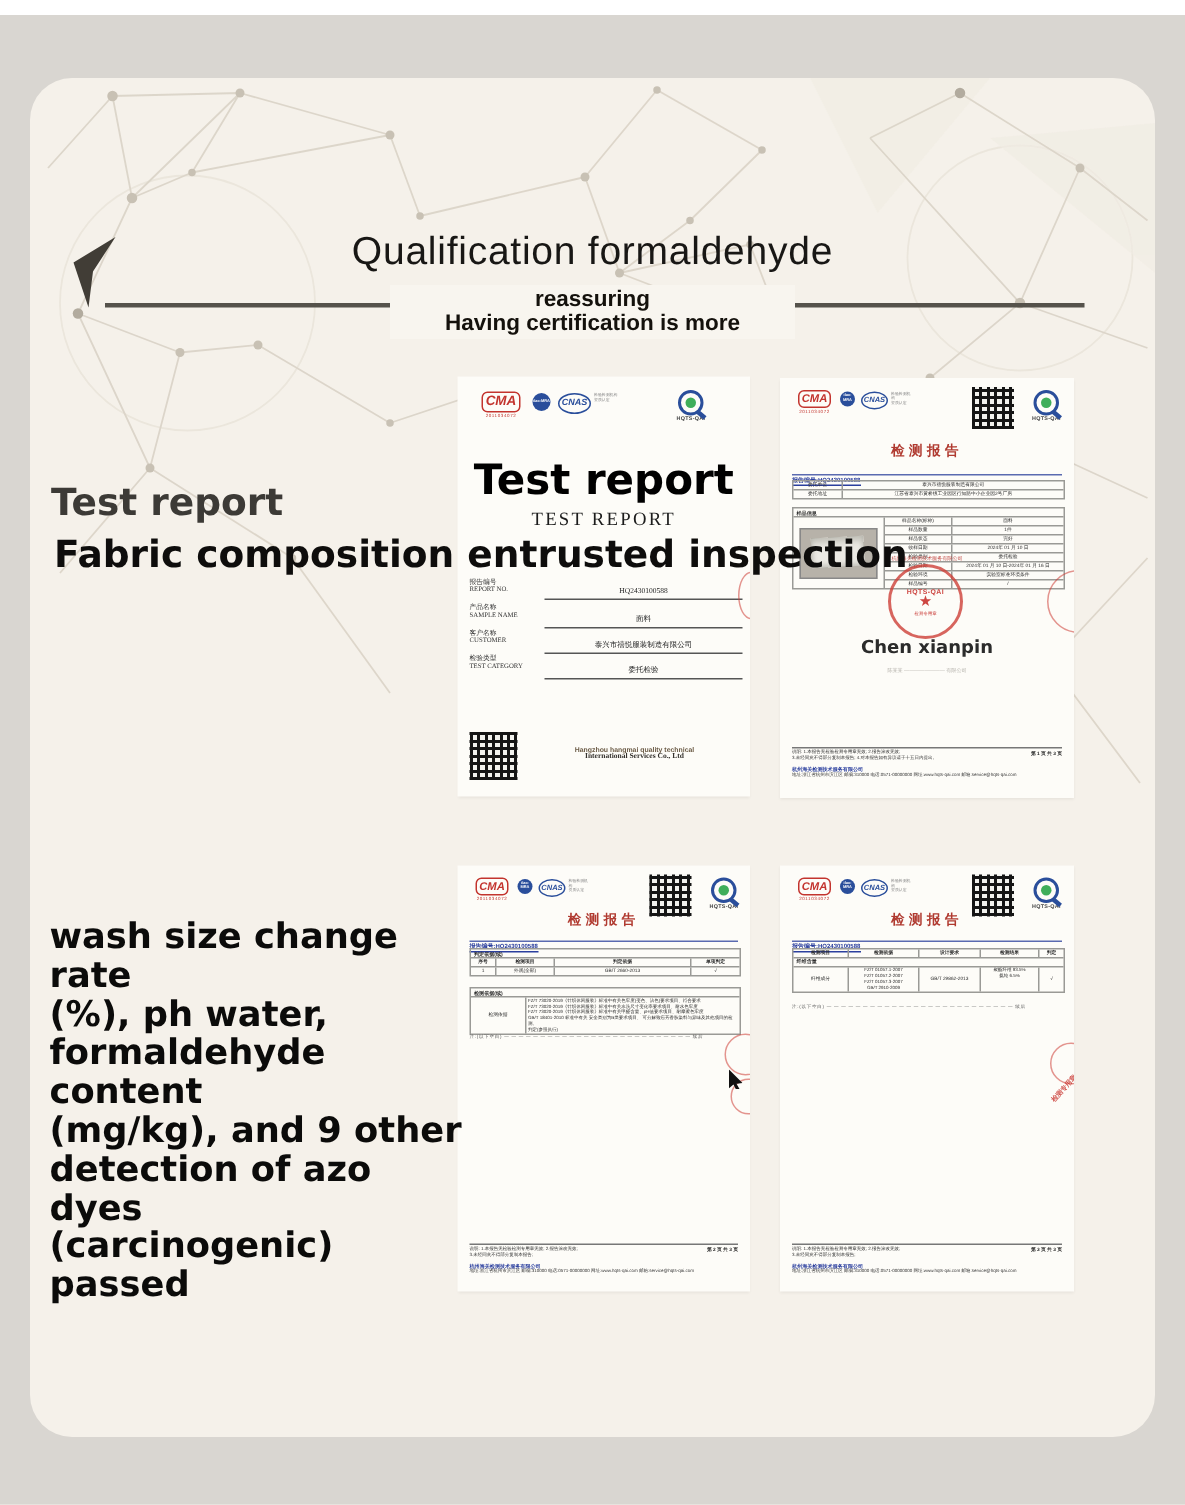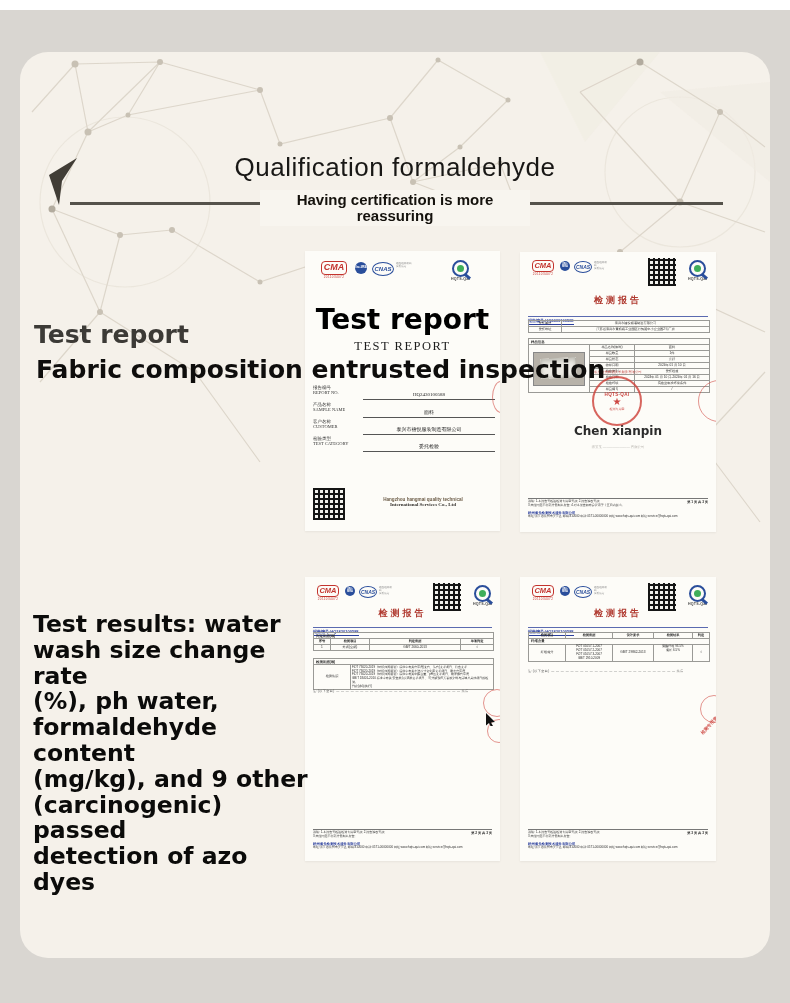--- a/index.html
+++ b/index.html
@@ -112,38 +112,37 @@
         <circle cx="80" cy="260" r="3"></circle>
       <circle cx="175" cy="320" r="2.5"></circle>
         <circle cx="680" cy="390" r="2.5"></circle>
     </g>
   </svg>
 
   <div class="abs" id="title">Qualification formaldehyde</div>
   <div class="abs hline" id="hline-l"></div>
   <div class="abs hline" id="hline-r"></div>
   <div class="abs" id="subtitle">
+    <div>reassuring</div>
     <div>Having certification is more</div>
-    <div>reassuring</div>
   </div>
   <svg class="abs" id="deco-arrow" width="30" height="48" viewBox="0 0 30 48">
     <path d="M29,0 L1,17 L11,47 L14,23 Z" fill="#413d36"></path>
   </svg>
 
   <div class="abs" id="ov-head">Test report</div>
   <div class="abs" id="ov-sub">Fabric composition entrusted inspection</div>
 
   <div class="abs" id="results">
-    <div>Test results: water</div>
     <div>wash size change rate</div>
     <div>(%), ph water,</div>
     <div>formaldehyde content</div>
     <div>(mg/kg), and 9 other</div>
+    <div>detection of azo dyes</div>
     <div>(carcinogenic) passed</div>
-    <div>detection of azo dyes</div>
   </div>
 
   <div class="cert" id="c1">
     <div class="abs" style="left:16px;top:10px;">
       <div class="cma">CMA</div>
       <div class="cma-sub">2011034072</div>
     </div>
     <div class="abs ilac" style="left:50px;top:11px;">
         <span>ilac-MRA</span>
       </div>

